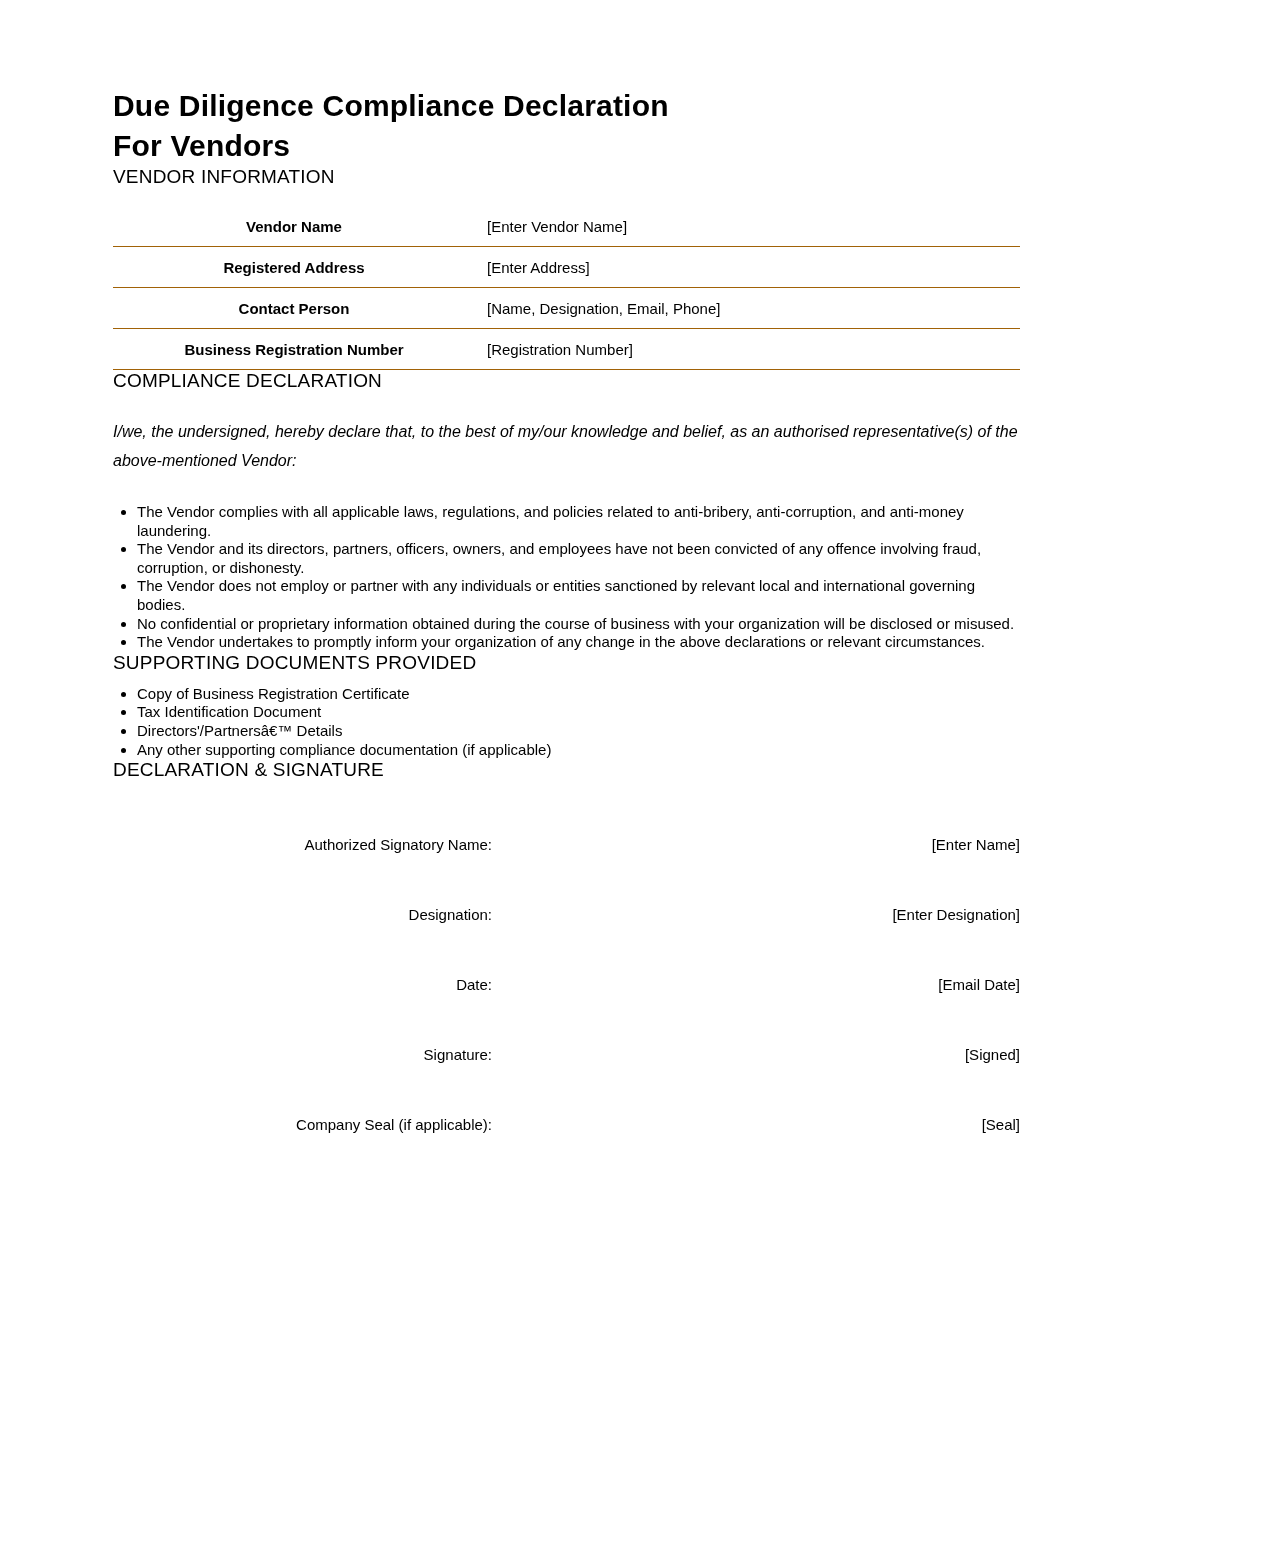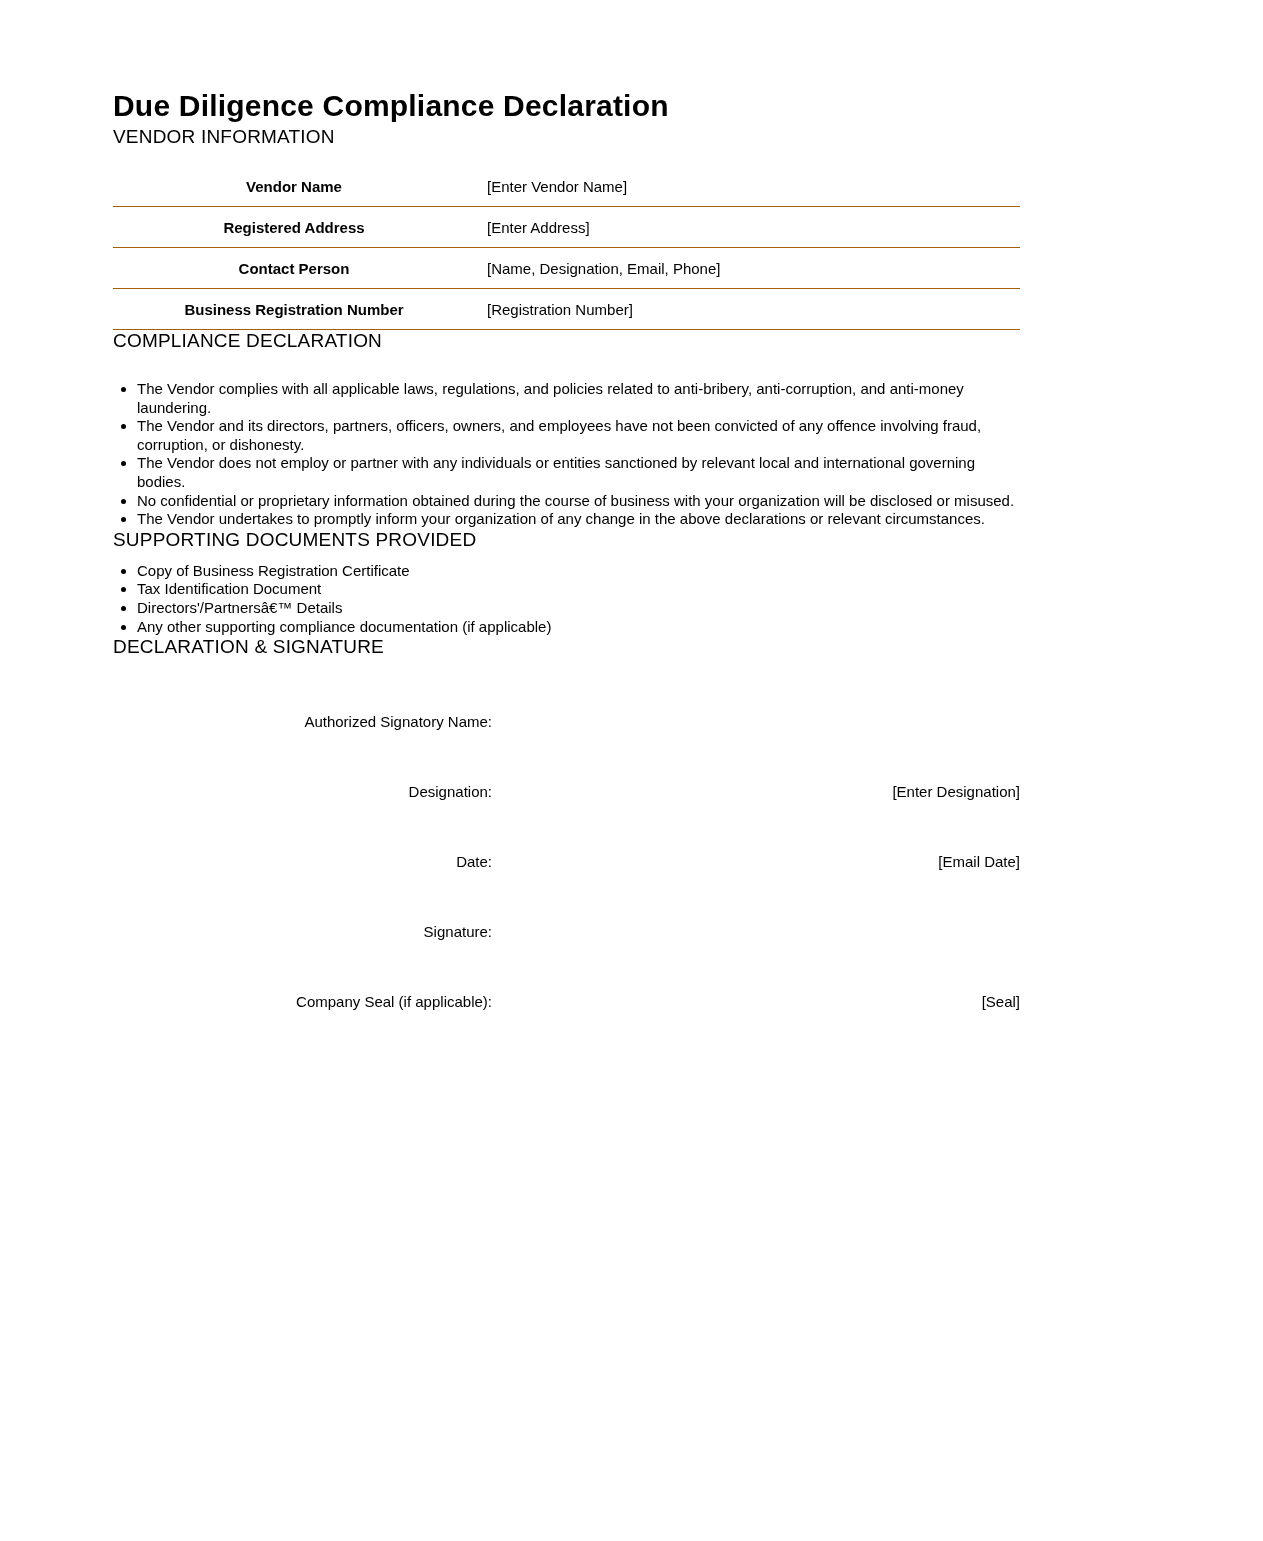--- a/index.html
+++ b/index.html
@@ -93,20 +93,21 @@
   }
   .sig-value { flex: 1; }
 </style>
 </head>
 <body>
 
 <div class="page">
 
   <h1 class="doc-title">
     <span>Due Diligence Compliance Declaration</span>
+    <span>For Vendors</span>
   </h1>
 
   <h2 class="section-heading h2-vendor">VENDOR INFORMATION</h2>
 
   <table class="vendor-table">
     <tbody>
       <tr>
         <td class="cell-label">Vendor Name</td>
         <td class="cell-value">[Enter Vendor Name]</td>
       </tr>
@@ -120,20 +121,21 @@
       </tr>
       <tr>
         <td class="cell-label">Business Registration Number</td>
         <td class="cell-value">[Registration Number]</td>
       </tr>
     </tbody>
   </table>
 
   <h2 class="section-heading h2-compliance">COMPLIANCE DECLARATION</h2>
 
+  <p class="intro">I/we, the undersigned, hereby declare that, to the best of my/our knowledge and belief, as an authorised representative(s) of the above-mentioned Vendor:</p>
 
   <ul class="bullets compliance-bullets">
     <li>The Vendor complies with all applicable laws, regulations, and policies related to anti-bribery, anti-corruption, and anti-money laundering.</li>
     <li>The Vendor and its directors, partners, officers, owners, and employees have not been convicted of any offence involving fraud, corruption, or dishonesty.</li>
     <li>The Vendor does not employ or partner with any individuals or entities sanctioned by relevant local and international governing bodies.</li>
     <li>No confidential or proprietary information obtained during the course of business with your organization will be disclosed or misused.</li>
     <li>The Vendor undertakes to promptly inform your organization of any change in the above declarations or relevant circumstances.</li>
   </ul>
 
   <h2 class="section-heading h2-supporting">SUPPORTING DOCUMENTS PROVIDED</h2>
@@ -142,30 +144,32 @@
     <li>Copy of Business Registration Certificate</li>
     <li>Tax Identification Document</li>
     <li>Directors'/Partnersâ€™ Details</li>
     <li>Any other supporting compliance documentation (if applicable)</li>
   </ul>
 
   <h2 class="section-heading h2-signature">DECLARATION &amp; SIGNATURE</h2>
 
   <div class="sig-row first">
     <div class="sig-label">Authorized Signatory Name:</div>
+    <div class="sig-value">[Enter Name]</div>
   </div>
   <div class="sig-row">
     <div class="sig-label">Designation:</div>
     <div class="sig-value">[Enter Designation]</div>
   </div>
   <div class="sig-row">
     <div class="sig-label">Date:</div>
     <div class="sig-value">[Email Date]</div>
   </div>
   <div class="sig-row">
     <div class="sig-label">Signature:</div>
+    <div class="sig-value">[Signed]</div>
   </div>
   <div class="sig-row">
     <div class="sig-label">Company Seal (if applicable):</div>
     <div class="sig-value">[Seal]</div>
   </div>
 
 </div>
 
 </body></html>

